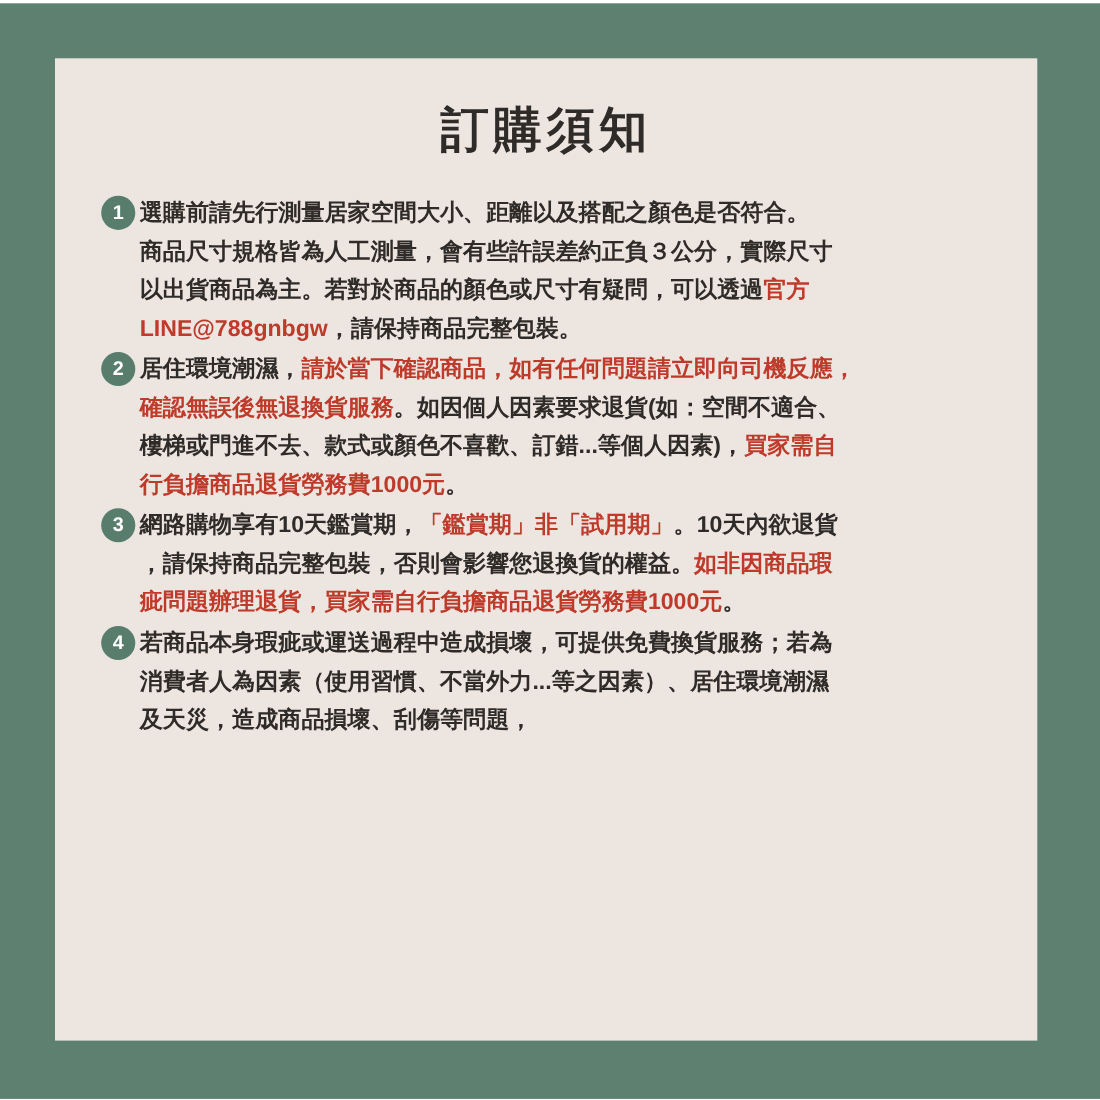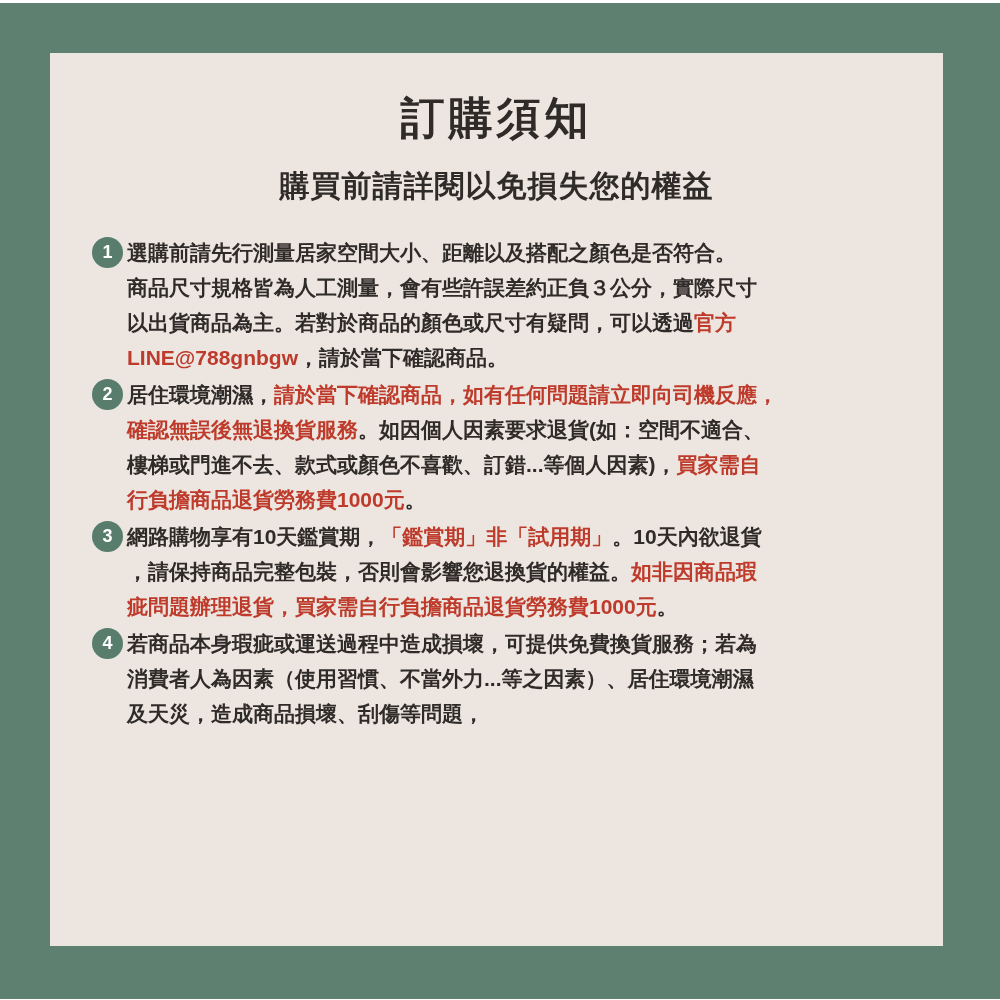--- a/index.html
+++ b/index.html
@@ -69,28 +69,27 @@
   }
   .seg-black { color: var(--ink, #2F2B28); }
   .seg-red   { color: var(--accent-red, #BE3A2A); }
 </style>
 </head>
 <body>
 
 <div class="frame">
   <div class="panel">
     <h1 class="title">訂購須知</h1>
-    <h2 class="subtitle">購買前請詳閱以免損失您的權益</h2>
     <div class="list">
         <div class="item">
           <span class="badge">1</span>
           <div class="item-text"><span class="seg-black">選購前請先行測量居家空間大小、距離以及搭配之顏色是否符合。
 商品尺寸規格皆為人工測量，會有些許誤差約正負３公分，實際尺寸
 以出貨商品為主。若對於商品的顏色或尺寸有疑問，可以透過</span><span class="seg-red">官方
-LINE@788gnbgw</span><span class="seg-black">，請於當下確認商品。</span></div>
+LINE@788gnbgw</span><span class="seg-black">，請保持商品完整包裝。</span></div>
         </div>
         <div class="item">
           <span class="badge">2</span>
           <div class="item-text"><span class="seg-black">居住環境潮濕，</span><span class="seg-red">請於當下確認商品，如有任何問題請立即向司機反應，
 確認無誤後無退換貨服務</span><span class="seg-black">。如因個人因素要求退貨(如：空間不適合、
 樓梯或門進不去、款式或顏色不喜歡、訂錯...等個人因素)，</span><span class="seg-red">買家需自
 行負擔商品退貨勞務費1000元</span><span class="seg-black">。</span></div>
         </div>
         <div class="item">
           <span class="badge">3</span>

